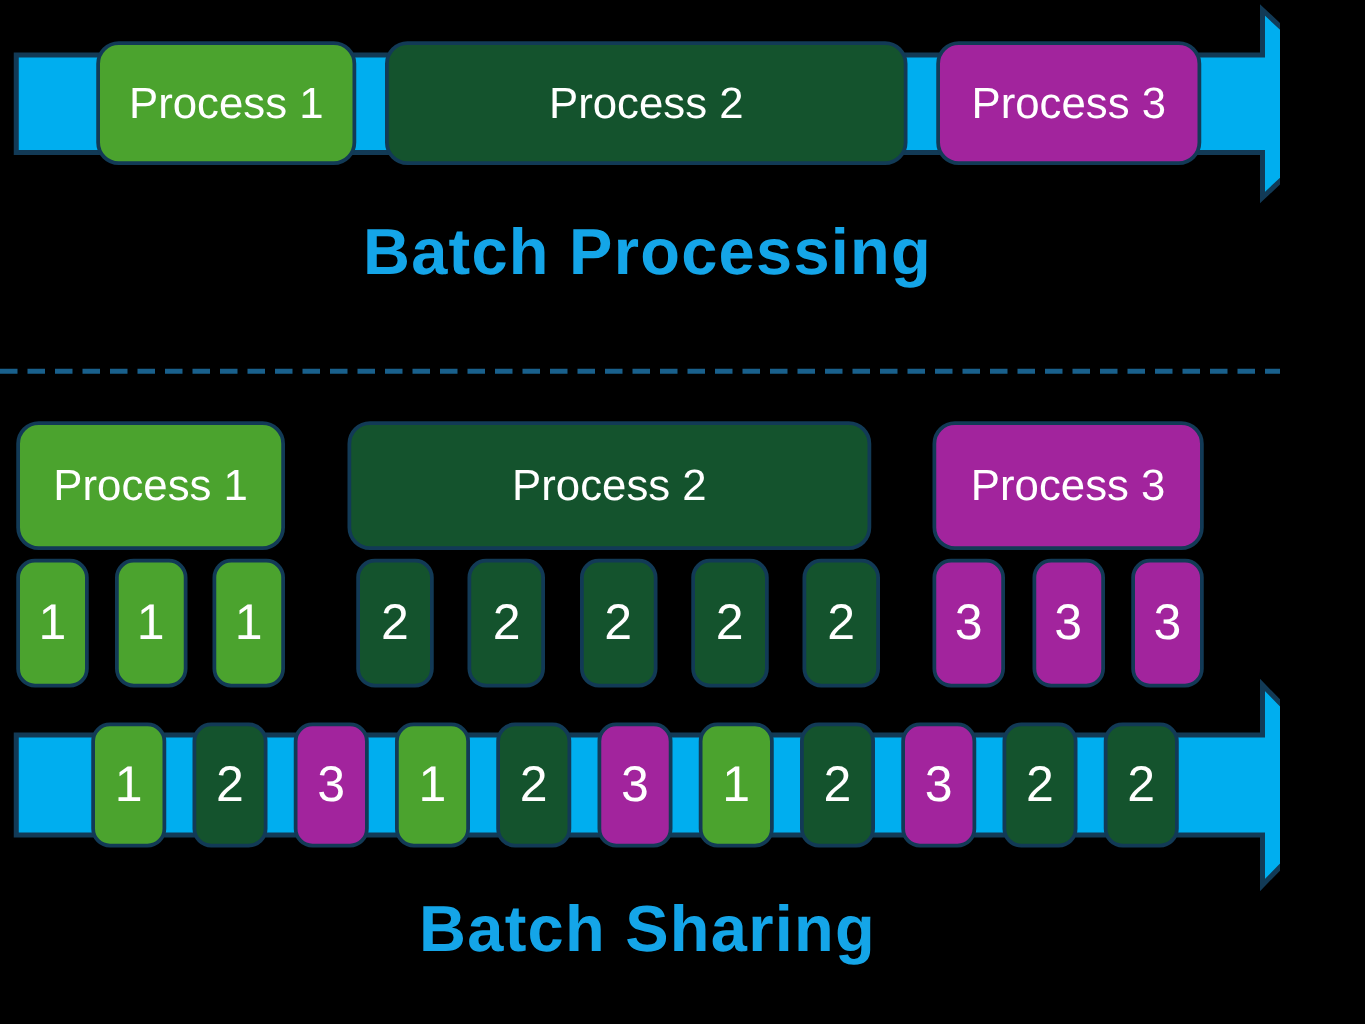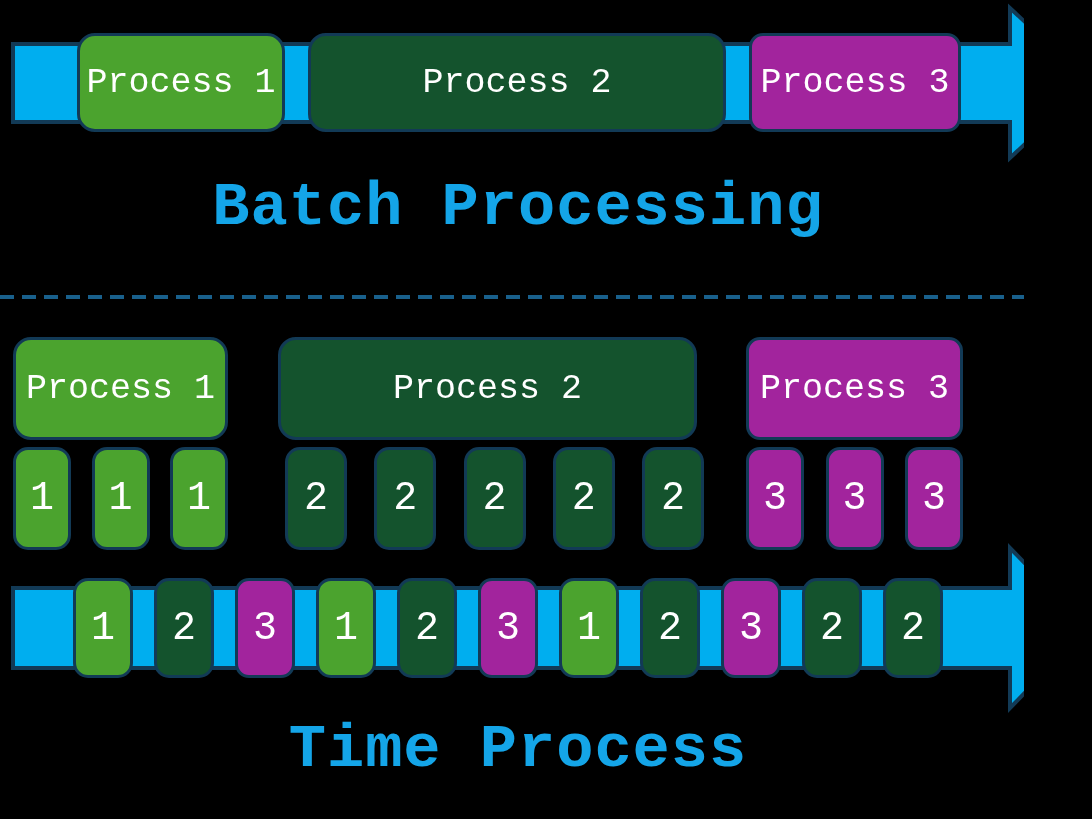--- a/index.html
+++ b/index.html
@@ -1,18 +1,18 @@
 <!DOCTYPE html>
 <html><head>
 <meta charset="utf-8">
 <style>
   html,body{margin:0;padding:0;background:#000;}
   #canvas{
     position:relative;width:1024px;height:819px;background:#000;overflow:hidden;
-    font-family:Liberation Mono, monospace;
+    font-family:Liberation Sans, sans-serif;
   }
   #arrow-layer{position:absolute;left:0;top:0;z-index:0;}
   .pbox{
     position:absolute;box-sizing:border-box;z-index:2;
     border:3px solid #123a56;border-radius:18px;
     display:flex;align-items:center;justify-content:center;
     color:#fff;font-size:35px;font-weight:400;
   }
   .slice-row{
     position:absolute;z-index:2;display:flex;justify-content:space-between;
@@ -28,24 +28,24 @@
   .timeline-slot{
     position:absolute;box-sizing:border-box;z-index:2;
     top:578px;width:60px;height:100px;
     left:calc(73px + var(--i) * 81px);
     border:3px solid #123a56;border-radius:15px;
     display:flex;align-items:center;justify-content:center;
     color:#fff;font-size:40px;font-weight:400;
   }
   .c-green{background:#4ba32e;}
   .c-orange{background:#14532d;}
-  .c-purple{background:#a2249d;border-radius:14px;}
+  .c-purple{background:#a2249d;}
   .title{
     position:absolute;left:0;width:1036px;text-align:center;z-index:2;
-    color:#14a5e8;font-size:62px;font-weight:700;letter-spacing:1px;
+    color:#14a5e8;font-size:52px;font-weight:700;letter-spacing:1px;
   }
   #batch-title{top:172px;}
   #ts-title{top:714px;}
 </style>
 </head>
 <body>
 
 <div id="canvas">
 
   <svg id="arrow-layer" width="1092" height="819" viewBox="0 0 1092 819">
@@ -99,15 +99,15 @@
   <div class="timeline-slot c-purple" style="--i:2">3</div>
   <div class="timeline-slot c-green" style="--i:3">1</div>
   <div class="timeline-slot c-orange" style="--i:4">2</div>
   <div class="timeline-slot c-purple" style="--i:5">3</div>
   <div class="timeline-slot c-green" style="--i:6">1</div>
   <div class="timeline-slot c-orange" style="--i:7">2</div>
   <div class="timeline-slot c-purple" style="--i:8">3</div>
   <div class="timeline-slot c-orange" style="--i:9">2</div>
   <div class="timeline-slot c-orange" style="--i:10">2</div>
 
-  <div class="title" id="ts-title">Time Process</div>
+  <div class="title" id="ts-title">Batch Sharing</div>
 
 </div>
 
 </body></html>

